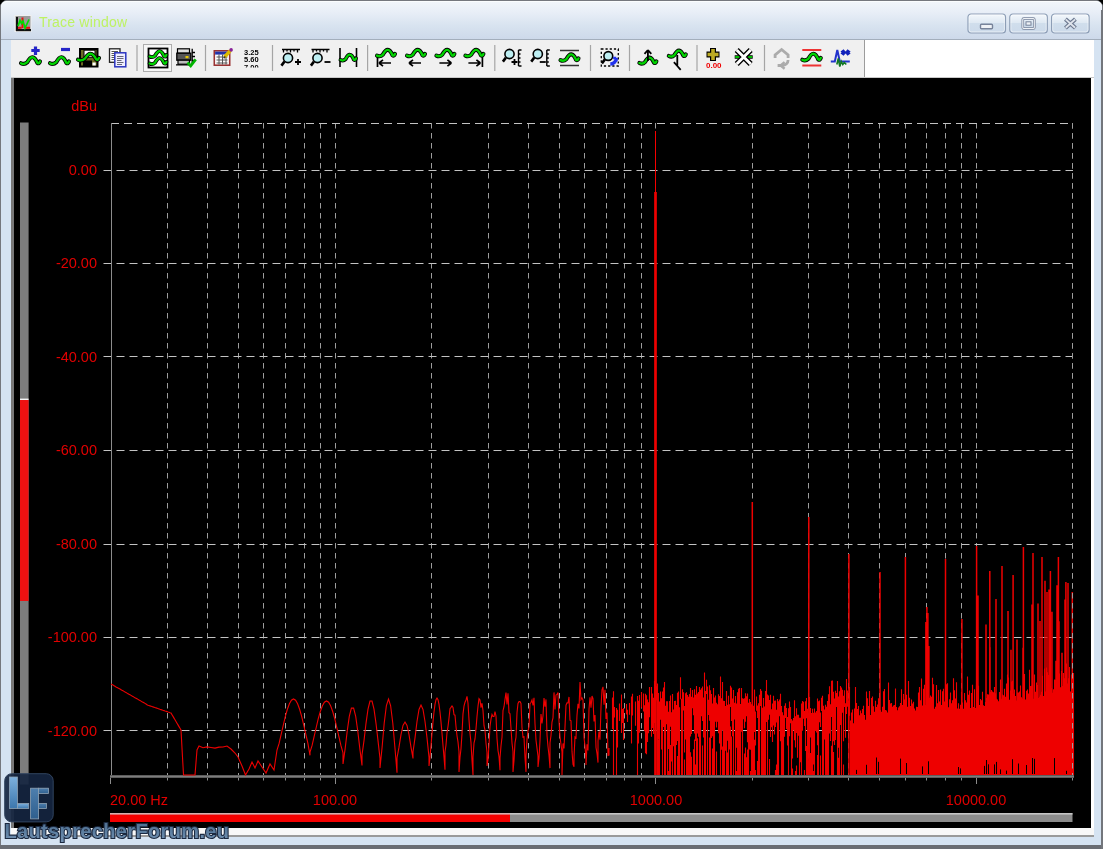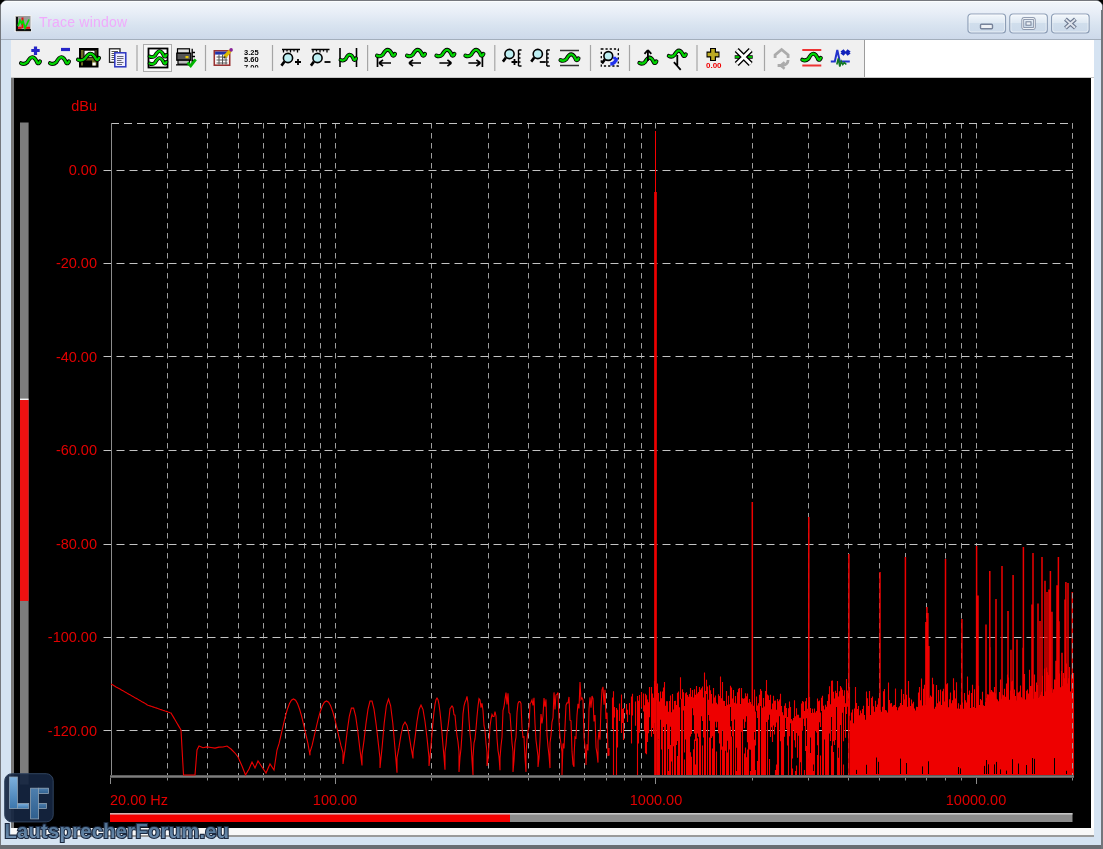--- a/index.html
+++ b/index.html
@@ -1,19 +1,19 @@
 <!DOCTYPE html>
 <html><head><meta charset="utf-8"><style>
 * { margin:0; padding:0; }
 html,body { width:1103px; height:849px; overflow:hidden; background:#000; font-family:"Liberation Sans", sans-serif; }
 #win { position:absolute; left:0; top:0; width:1101px; height:847px; background:#d5e3f2; border:1px solid #75787e; border-radius:7px 7px 0 0; }
 #tbar { position:absolute; left:1px; top:1px; width:1101px; height:38px; border-radius:6px 6px 0 0;
   background:linear-gradient(180deg,#f2f6fb 0%,#e8eef7 30%,#d8e3f0 65%,#cdd9ea 100%);
   box-shadow:inset 0 1px 0 #fbfdfe; border-bottom:1px solid #a3aebc; }
-#ttext { position:absolute; left:39px; top:14px; font-size:14px; letter-spacing:0.2px; color:#f0abfc; }
+#ttext { position:absolute; left:39px; top:14px; font-size:14px; letter-spacing:0.2px; color:#bef264; }
 #toolrow { position:absolute; left:10.5px; top:39.5px; width:1083px; height:37px; background:#ffffff; border-bottom:1.5px solid #c9c9c9; }
 #toolgray { position:absolute; left:0; top:0; width:853px; height:37px; background:#f0f0f0; border-right:1px solid #9c9c9c; }
 #client { position:absolute; left:13.5px; top:78px; width:1077px; height:750px; background:#000; }
 #ledge { position:absolute; left:10.5px; top:78px; width:3px; height:750px; background:#787878; }
 #redge { position:absolute; left:1090.5px; top:78px; width:3px; height:750px; background:#ffffff; }
 #bsill { position:absolute; left:10.5px; top:828px; width:1083px; height:7px; background:#f8f8f8; }
 #bline { position:absolute; left:10.5px; top:835px; width:1083px; height:2px; background:#9a9a9a; }
 #bdark { position:absolute; left:0; top:844.5px; width:1103px; height:4.5px; background:#6a6d73; }
 #rdark { position:absolute; left:1100.8px; top:10px; width:2.2px; height:839px; background:#73767c; }
 svg { position:absolute; left:0; top:0; }

